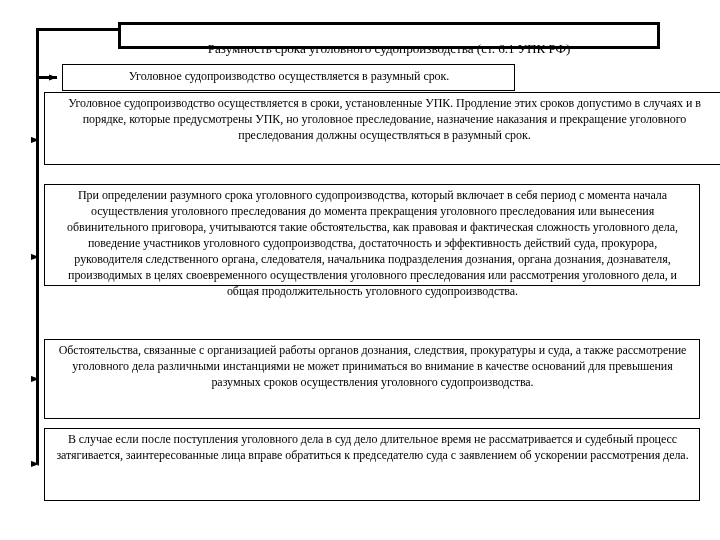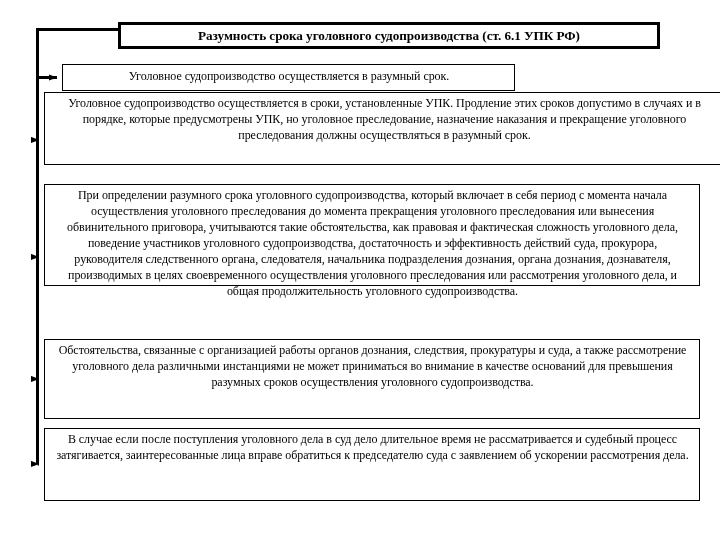--- a/index.html
+++ b/index.html
@@ -62,21 +62,21 @@
   }
 
   .node-1 { left: 118px; top: 22px;  width: 542px; height: 27px; }
   .node-2 { left: 62px;  top: 64px;  width: 453px; height: 27px; }
   .node-3 { left: 44px;  top: 92px; width: 680px; height: 73px; }
   .node-4 { left: 44px;  top: 184px; width: 656px; height: 102px; }
   .node-5 { left: 44px;  top: 339px; width: 656px; height: 80px; }
   .node-6 { left: 44px;  top: 428px; width: 656px; height: 73px; }
 
   .node-2 .node-text { padding-top: 4px; }
-  .node-1 .node-text { padding-top: 3px; font-weight: bold; }
+  .node-1 .node-text { padding-top: 16px; }
 </style>
 </head>
 <body>
 
 <div id="diagram">
 
   <svg id="connectors" viewBox="0 0 720 540" width="720" height="540" xmlns="http://www.w3.org/2000/svg">
     <defs>
       <marker id="arrowRight" markerWidth="9" markerHeight="9" refX="8.2" refY="3.2" orient="auto" markerUnits="userSpaceOnUse">
         <path d="M0,0 L8.4,3.2 L0,6.4 z" fill="#000000"></path>

